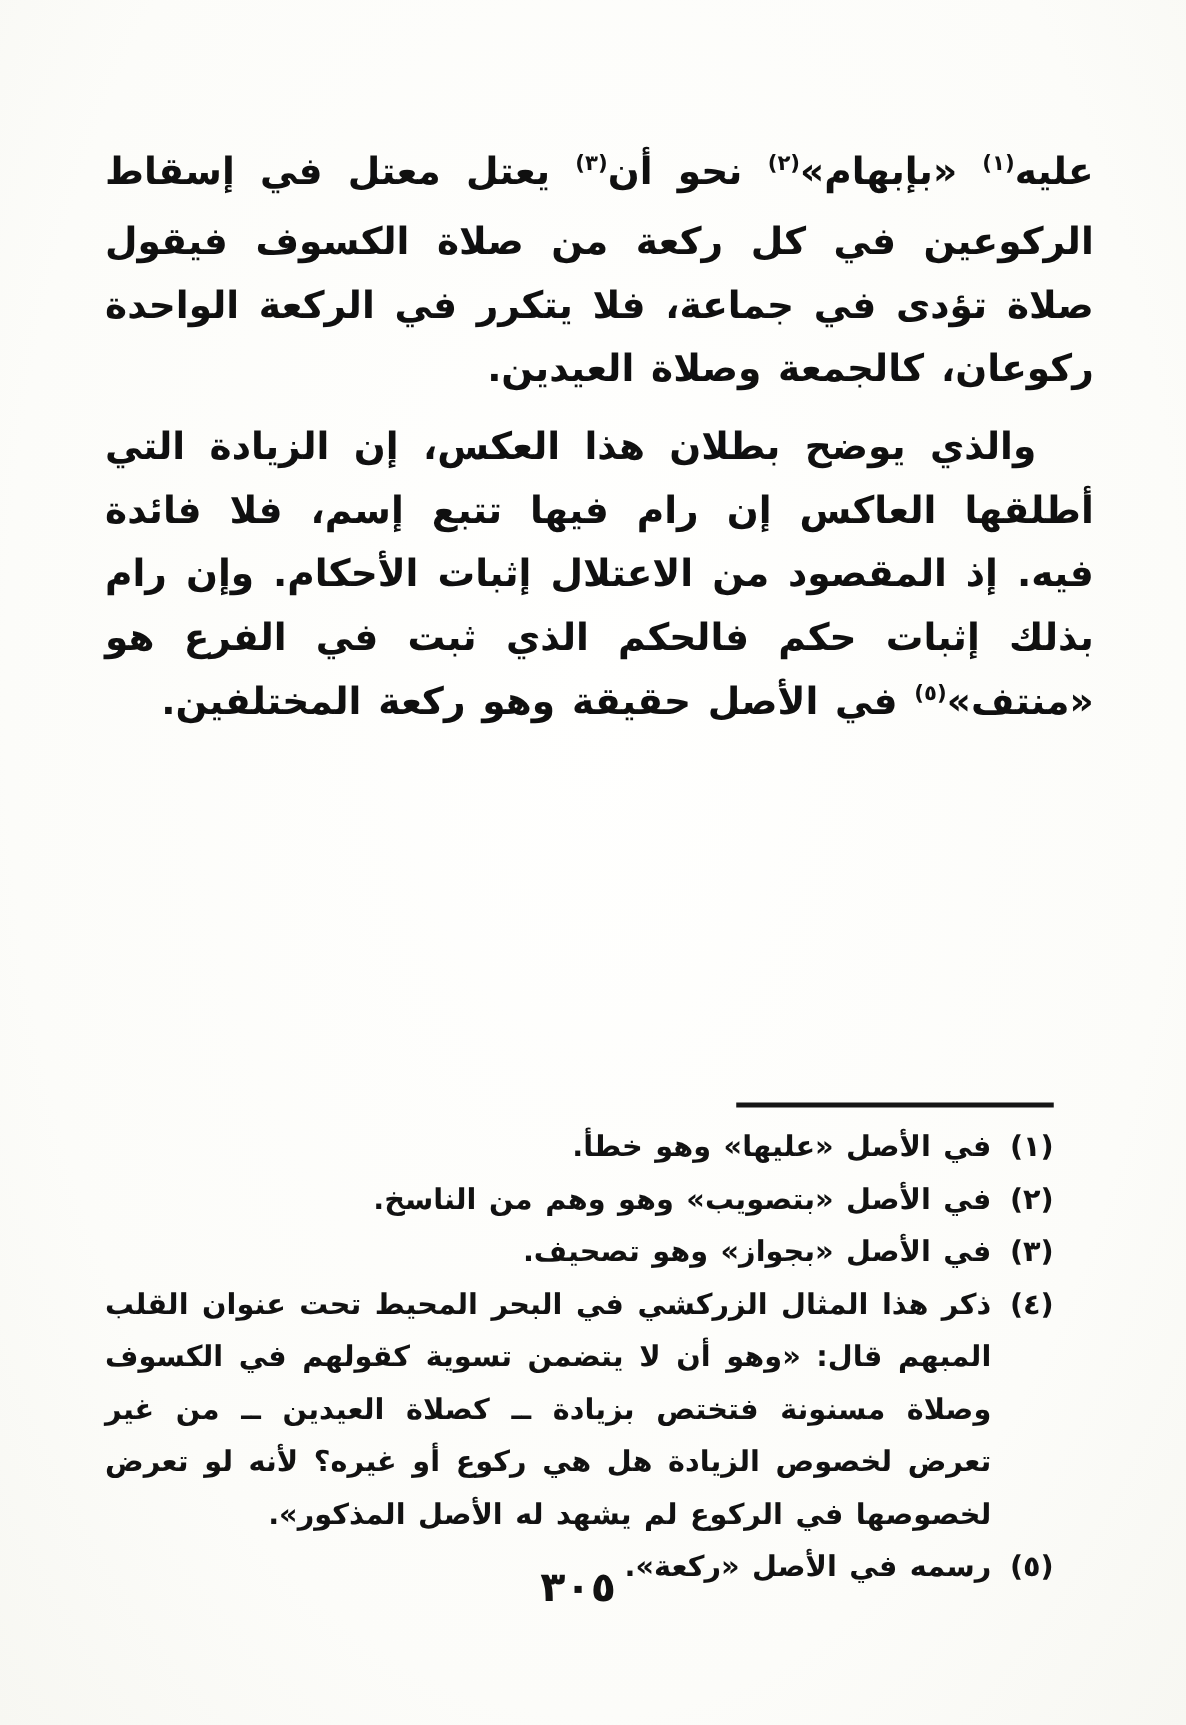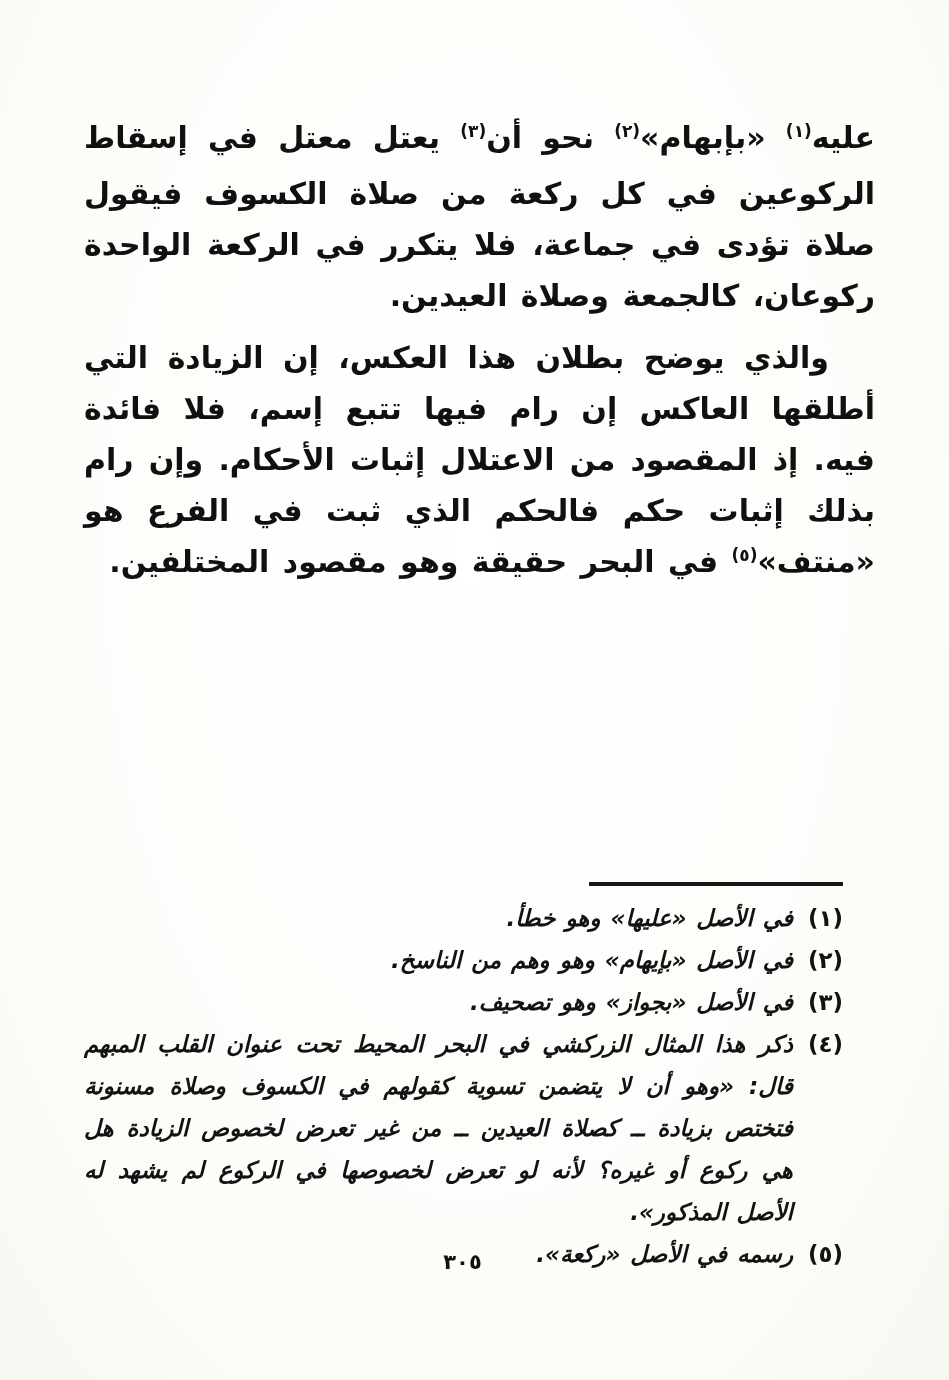--- a/index.html
+++ b/index.html
@@ -62,54 +62,53 @@
     color: #121212;
   }
   .fn-marker {
     flex: 0 0 50px;
     white-space: nowrap;
   }
   .fn-text {
     flex: 1;
     text-align: justify;
     word-spacing: 2px;
-    font-style: italic;
   }
   .page-number {
     position: absolute;
     top: 1250px;
     left: 0;
     right: 24px;
     text-align: center;
-    font-size: 21px;
+    font-size: 33px;
     font-weight: 700;
     letter-spacing: 7px;
     color: #111;
   }
 </style>
 </head>
 <body>
 
 <div class="page">
 
   <main class="body-text">
       <p><span>عليه</span><span class="sup">(١)</span><span> «بإبهام»</span><span class="sup">(٢)</span><span> نحو أن</span><span class="sup">(٣)</span><span> يعتل معتل في إسقاط الركوعين في كل ركعة من صلاة الكسوف فيقول صلاة تؤدى في جماعة، فلا يتكرر في الركعة الواحدة ركوعان، كالجمعة وصلاة العيدين.</span></p>
-      <p class="indent"><span>والذي يوضح بطلان هذا العكس، إن الزيادة التي أطلقها العاكس إن رام فيها تتبع إسم، فلا فائدة فيه. إذ المقصود من الاعتلال إثبات الأحكام. وإن رام بذلك إثبات حكم فالحكم الذي ثبت في الفرع هو «منتف»</span><span class="sup">(٥)</span><span> في البحر حقيقة وهو مقصود المختلفين.</span></p>
+      <p class="indent"><span>والذي يوضح بطلان هذا العكس، إن الزيادة التي أطلقها العاكس إن رام فيها تتبع إسم، فلا فائدة فيه. إذ المقصود من الاعتلال إثبات الأحكام. وإن رام بذلك إثبات حكم فالحكم الذي ثبت في الفرع هو «منتف»</span><span class="sup">(٥)</span><span> في الأصل حقيقة وهو ركعة المختلفين.</span></p>
     </main>
 
   <div class="separator"></div>
 
   <section class="footnotes">
       <div class="fn">
         <span class="fn-marker">(١)</span>
         <span class="fn-text">في الأصل «عليها» وهو خطأ.</span>
       </div>
       <div class="fn">
         <span class="fn-marker">(٢)</span>
-        <span class="fn-text">في الأصل «بإيهام» وهو وهم من الناسخ.</span>
+        <span class="fn-text">في الأصل «بتصويب» وهو وهم من الناسخ.</span>
       </div>
       <div class="fn">
         <span class="fn-marker">(٣)</span>
         <span class="fn-text">في الأصل «بجواز» وهو تصحيف.</span>
       </div>
       <div class="fn">
         <span class="fn-marker">(٤)</span>
         <span class="fn-text">ذكر هذا المثال الزركشي في البحر المحيط تحت عنوان القلب المبهم قال: «وهو أن لا يتضمن تسوية كقولهم في الكسوف وصلاة مسنونة فتختص بزيادة ــ كصلاة العيدين ــ من غير تعرض لخصوص الزيادة هل هي ركوع أو غيره؟ لأنه لو تعرض لخصوصها في الركوع لم يشهد له الأصل المذكور».</span>
       </div>
       <div class="fn">

